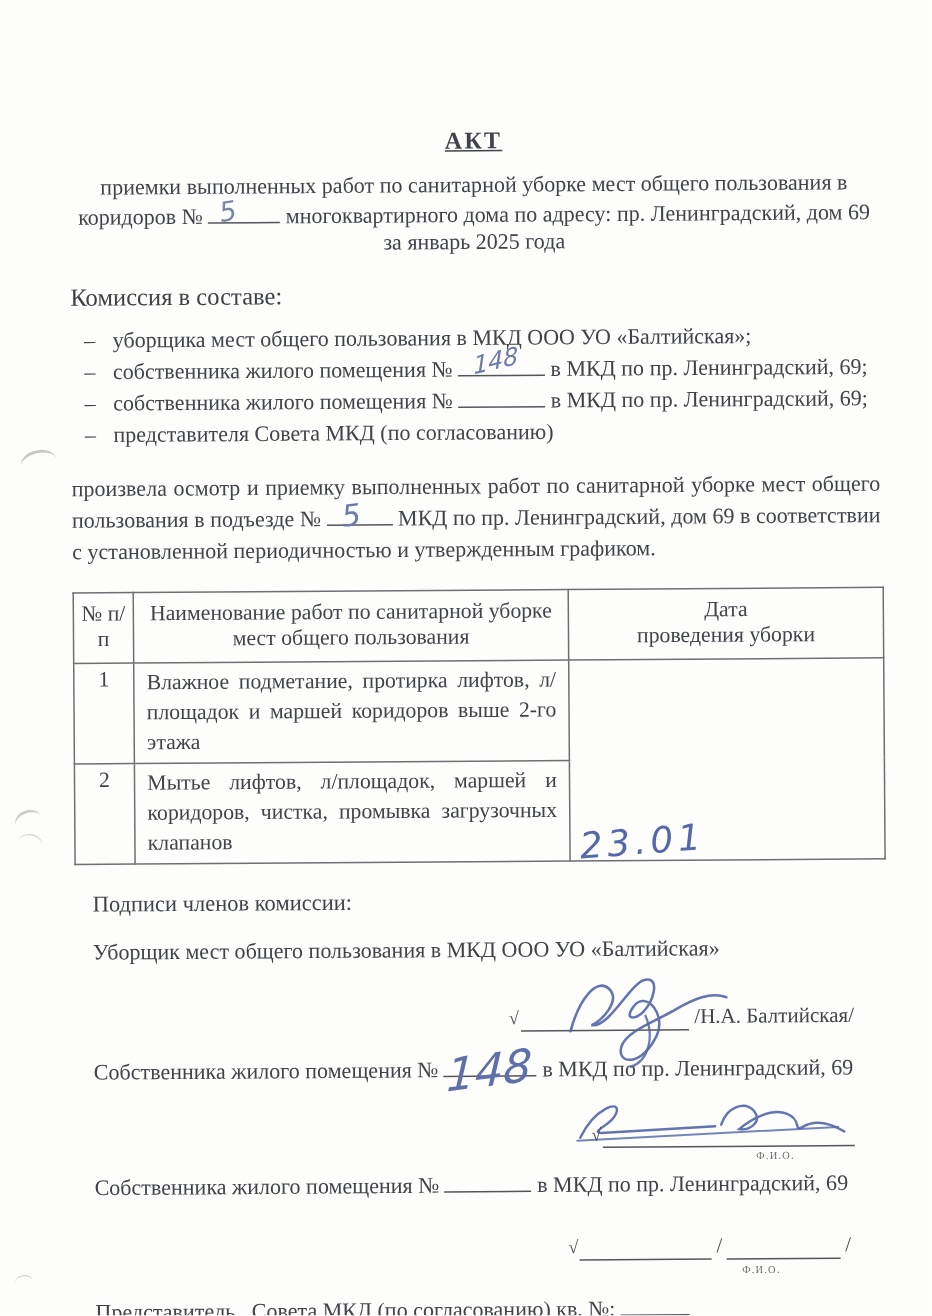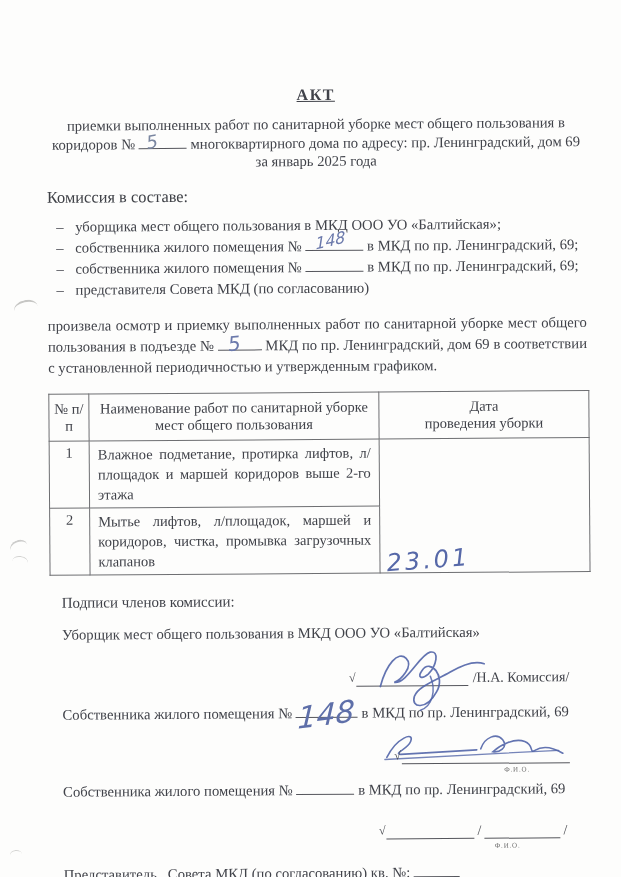--- a/index.html
+++ b/index.html
@@ -141,21 +141,21 @@
     <div class="sign-heading">Подписи членов комиссии:</div>
 
     <div class="sig-label">Уборщик мест общего пользования в МКД ООО УО «Балтийская»</div>
     <div class="sig-row" style="margin-top:28px;">
       <svg class="sig-svg" style="left:322px;top:-34px;" width="150" height="80" viewBox="0 0 150 80">
         <path d="M8,50 C14,28 26,14 34,22 C42,30 28,44 22,46 C34,48 48,18 58,16 C68,14 64,30 56,38 C50,43 44,42 50,34 C58,22 74,40 64,56 C54,74 38,72 42,60 C46,50 64,44 78,36 C90,29 102,24 112,28" fill="none" stroke="#5265a8" stroke-width="1.7" stroke-linecap="round" opacity="0.9"></path>
         <path d="M58,40 C64,54 60,70 48,74" fill="none" stroke="#5265a8" stroke-width="1.5" stroke-linecap="round" opacity="0.85"></path>
       </svg>
       <span class="check">√</span>
       <span class="sline" style="width:112px"></span>
-      <span style="padding-left:4px">/Н.А. Комиссия/</span>
+      <span style="padding-left:4px">/Н.А. Балтийская/</span>
     </div>
 
     <div class="sig-label" style="margin-top:16px">
       <span>Собственника жилого помещения №</span>
       <span class="blank" style="width:62px"><span class="hand hand-148big">148</span></span>
       <span>в МКД по пр. Ленинградский, 69</span>
     </div>
     <div class="sig-row" style="margin-top:27px;">
       <svg class="sig-svg" style="left:330px;top:-26px;" width="195" height="45" viewBox="0 0 195 45">
         <path d="M6,34 C16,14 34,8 30,18 C27,26 12,30 20,31 L96,27" fill="none" stroke="#5265a8" stroke-width="1.6" stroke-linecap="round" opacity="0.9"></path>

